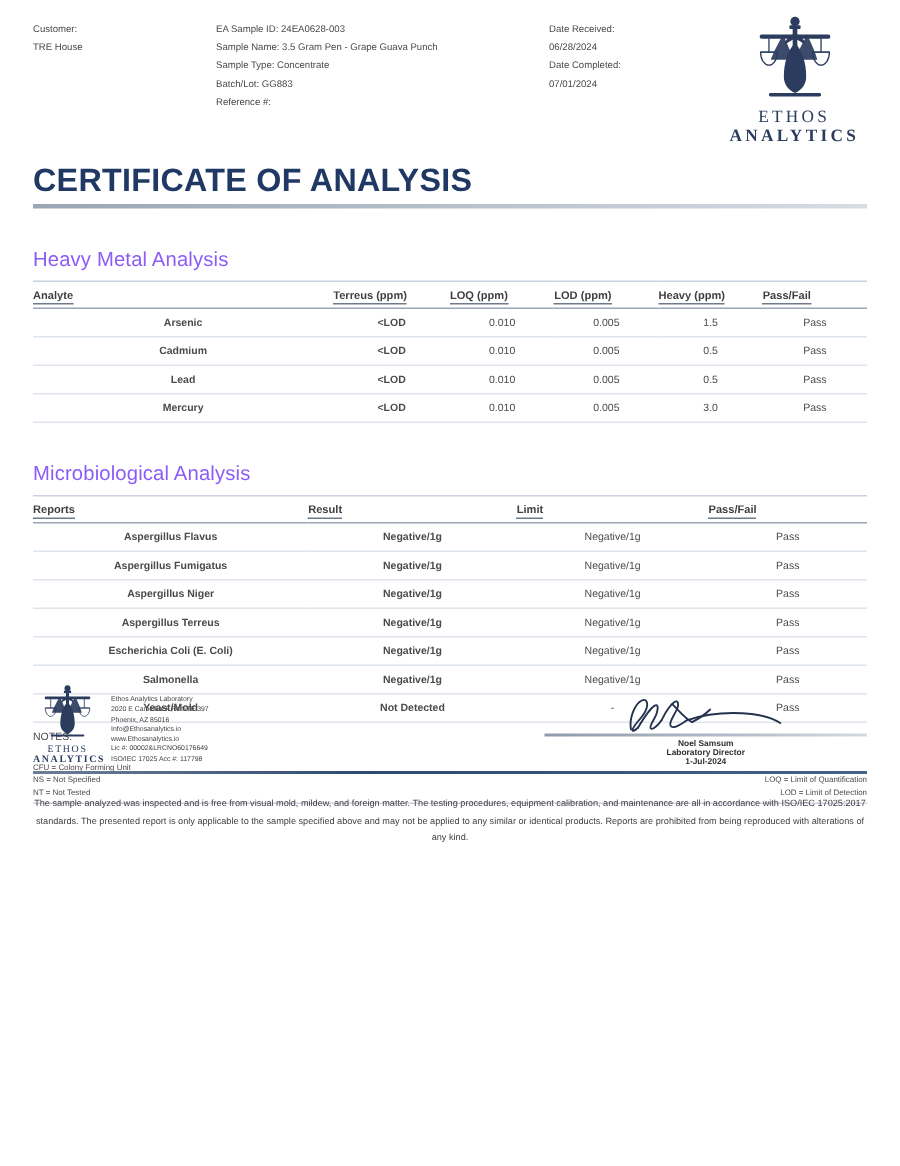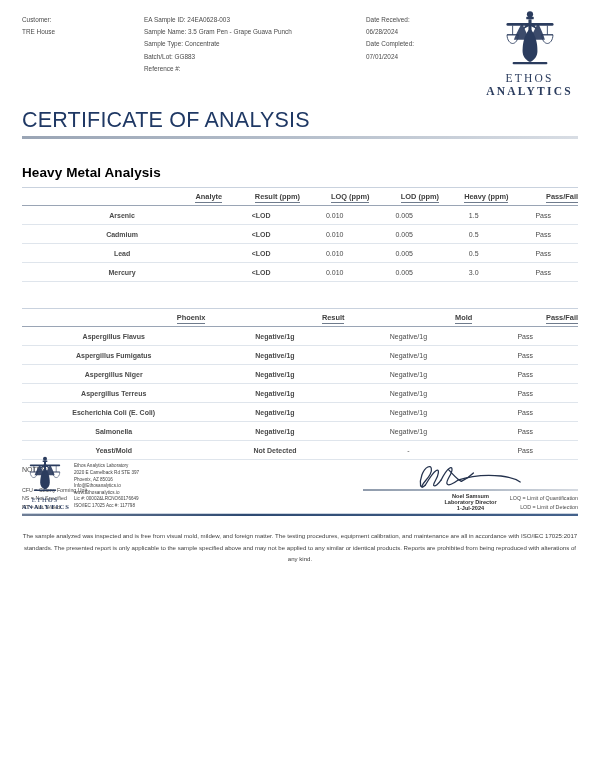--- a/index.html
+++ b/index.html
@@ -53,52 +53,52 @@
     text-align: center;
     line-height: 13px;
   }
   .logo-word .l1 { font-size: 11.5px; display: block; }
   .logo-word .l2 { font-size: 11.5px; display: block; font-weight: bold; }
 
   
   .title-block { margin-top: 10px; }
   .coa-title {
     font-size: 21.5px;
-    font-weight: normal;
+    font-weight: bold;
     color: #1f3864;
     letter-spacing: 0.2px;
     line-height: 24px;
   }
   .title-rule {
     height: 3px;
     margin-top: 4px;
     background: linear-gradient(to right, #9aa5b5 0%, #b9c2ce 55%, #d8dde4 100%);
   }
 
   
   .section { margin-top: 26px; }
   .section-title {
     font-size: 13.5px;
-    font-weight: bold;
-    color: #000000;
+    font-weight: normal;
+    color: #8b5cf6;
     margin-bottom: 7px;
     letter-spacing: 0.1px;
   }
 
   table.rpt {
     width: 100%;
     border-collapse: collapse;
     font-size: 7px;
   }
   table.rpt thead th {
     font-size: 7.4px;
     font-weight: bold;
     color: #3f3f3f;
     padding: 4px 0 4px 0;
-    text-align: right;
+    text-align: left;
     vertical-align: bottom;
   }
   table.rpt thead tr { border-top: 1px solid #c9d2de; }
   table.rpt thead th span.ul {
     border-bottom: 1px solid #6f7b8c;
     padding-bottom: 1px;
   }
   table.rpt tbody td {
     padding: 5.5px 0;
     text-align: center;
@@ -262,21 +262,21 @@
     <div class="coa-title">CERTIFICATE OF ANALYSIS</div>
     <div class="title-rule"></div>
   </div>
 
   <div class="section">
     <div class="section-title">Heavy Metal Analysis</div>
     <table class="rpt">
       <thead>
         <tr>
           <th class="hm-c1 analyte-h"><span class="ul">Analyte </span></th>
-          <th class="hm-c2"><span class="ul">Result (ppm)</span></th>
+          <th class="hm-c2"><span class="ul">Terreus (ppm)</span></th>
           <th class="hm-c3"><span class="ul">LOQ (ppm)</span></th>
           <th class="hm-c4"><span class="ul">LOD (ppm)</span></th>
           <th class="hm-c5"><span class="ul">Heavy (ppm)</span></th>
           <th class="hm-c6"><span class="ul">Pass/Fail</span></th>
         </tr>
       </thead>
       <tbody>
         <tr>
           <td class="analyte">Arsenic</td>
           <td class="result">&lt;LOD</td>
@@ -307,26 +307,27 @@
           <td>0.010</td>
           <td>0.005</td>
           <td>3.0</td>
           <td>Pass</td>
         </tr>
       </tbody>
     </table>
   </div>
 
   <div class="section">
+    <div class="section-title">Microbiological Analysis</div>
     <table class="rpt">
       <thead>
         <tr>
-          <th class="mb-c1 analyte-h"><span class="ul">Phoenix </span></th>
+          <th class="mb-c1 analyte-h"><span class="ul">Reports </span></th>
           <th class="mb-c2"><span class="ul">Result</span></th>
-          <th class="mb-c3"><span class="ul">Mold</span></th>
+          <th class="mb-c3"><span class="ul">Limit</span></th>
           <th class="mb-c4"><span class="ul">Pass/Fail</span></th>
         </tr>
       </thead>
       <tbody>
         <tr>
           <td class="analyte">Aspergillus Flavus</td>
           <td class="result">Negative/1g</td>
           <td>Negative/1g</td>
           <td>Pass</td>
         </tr>

